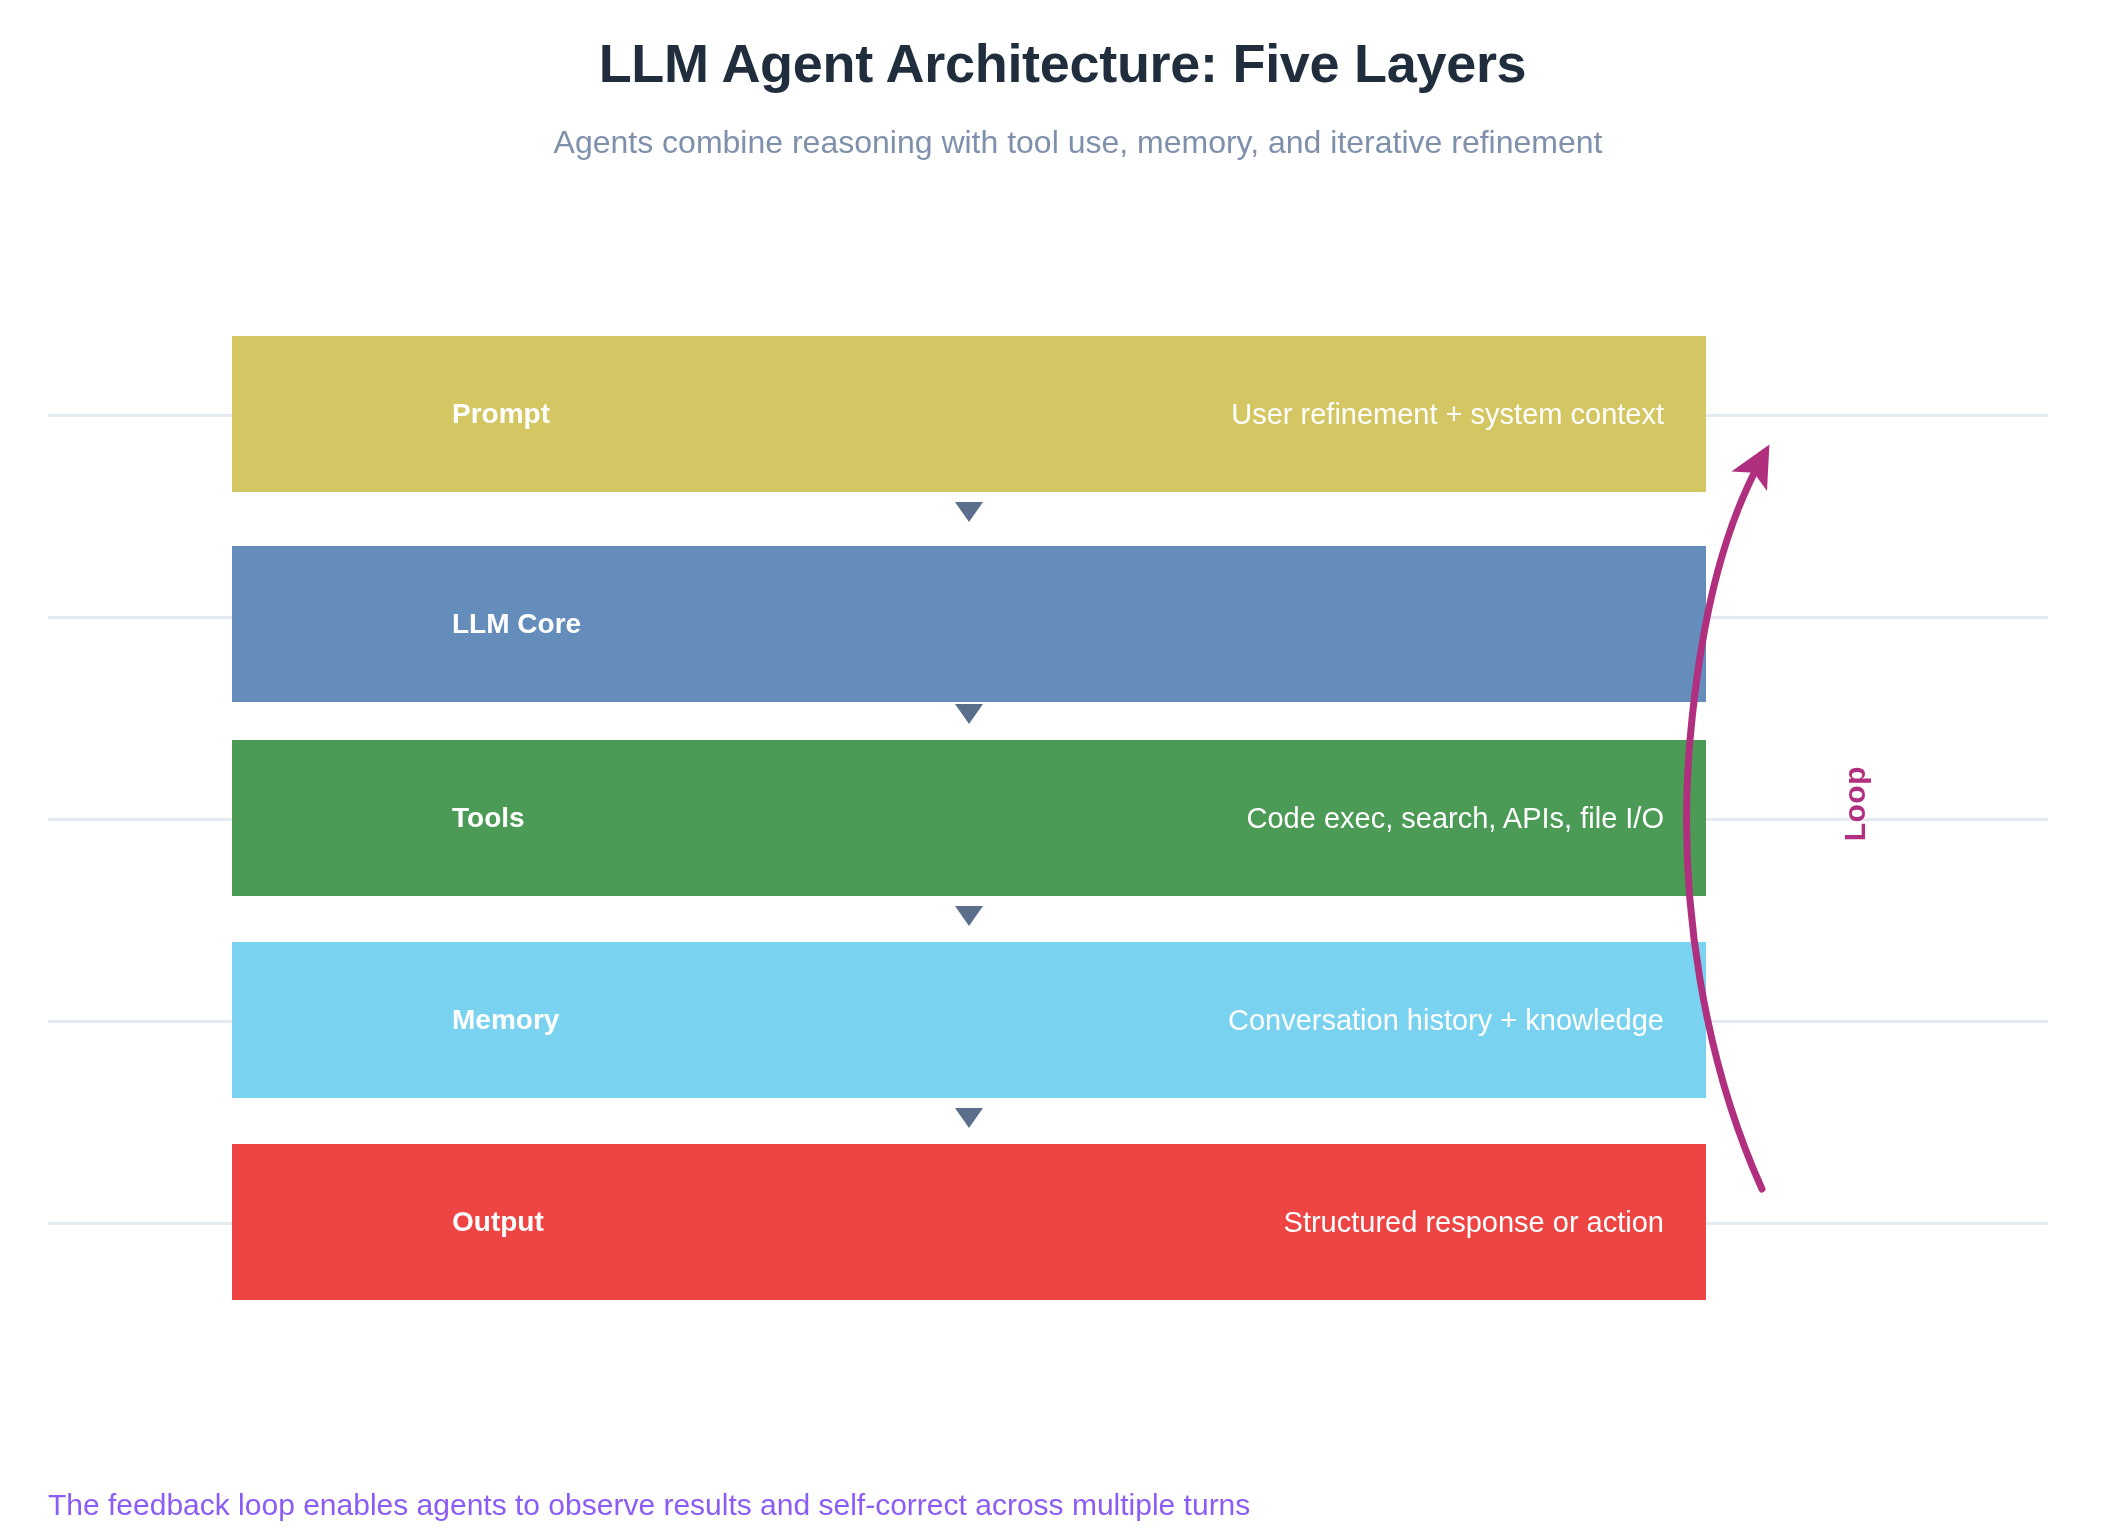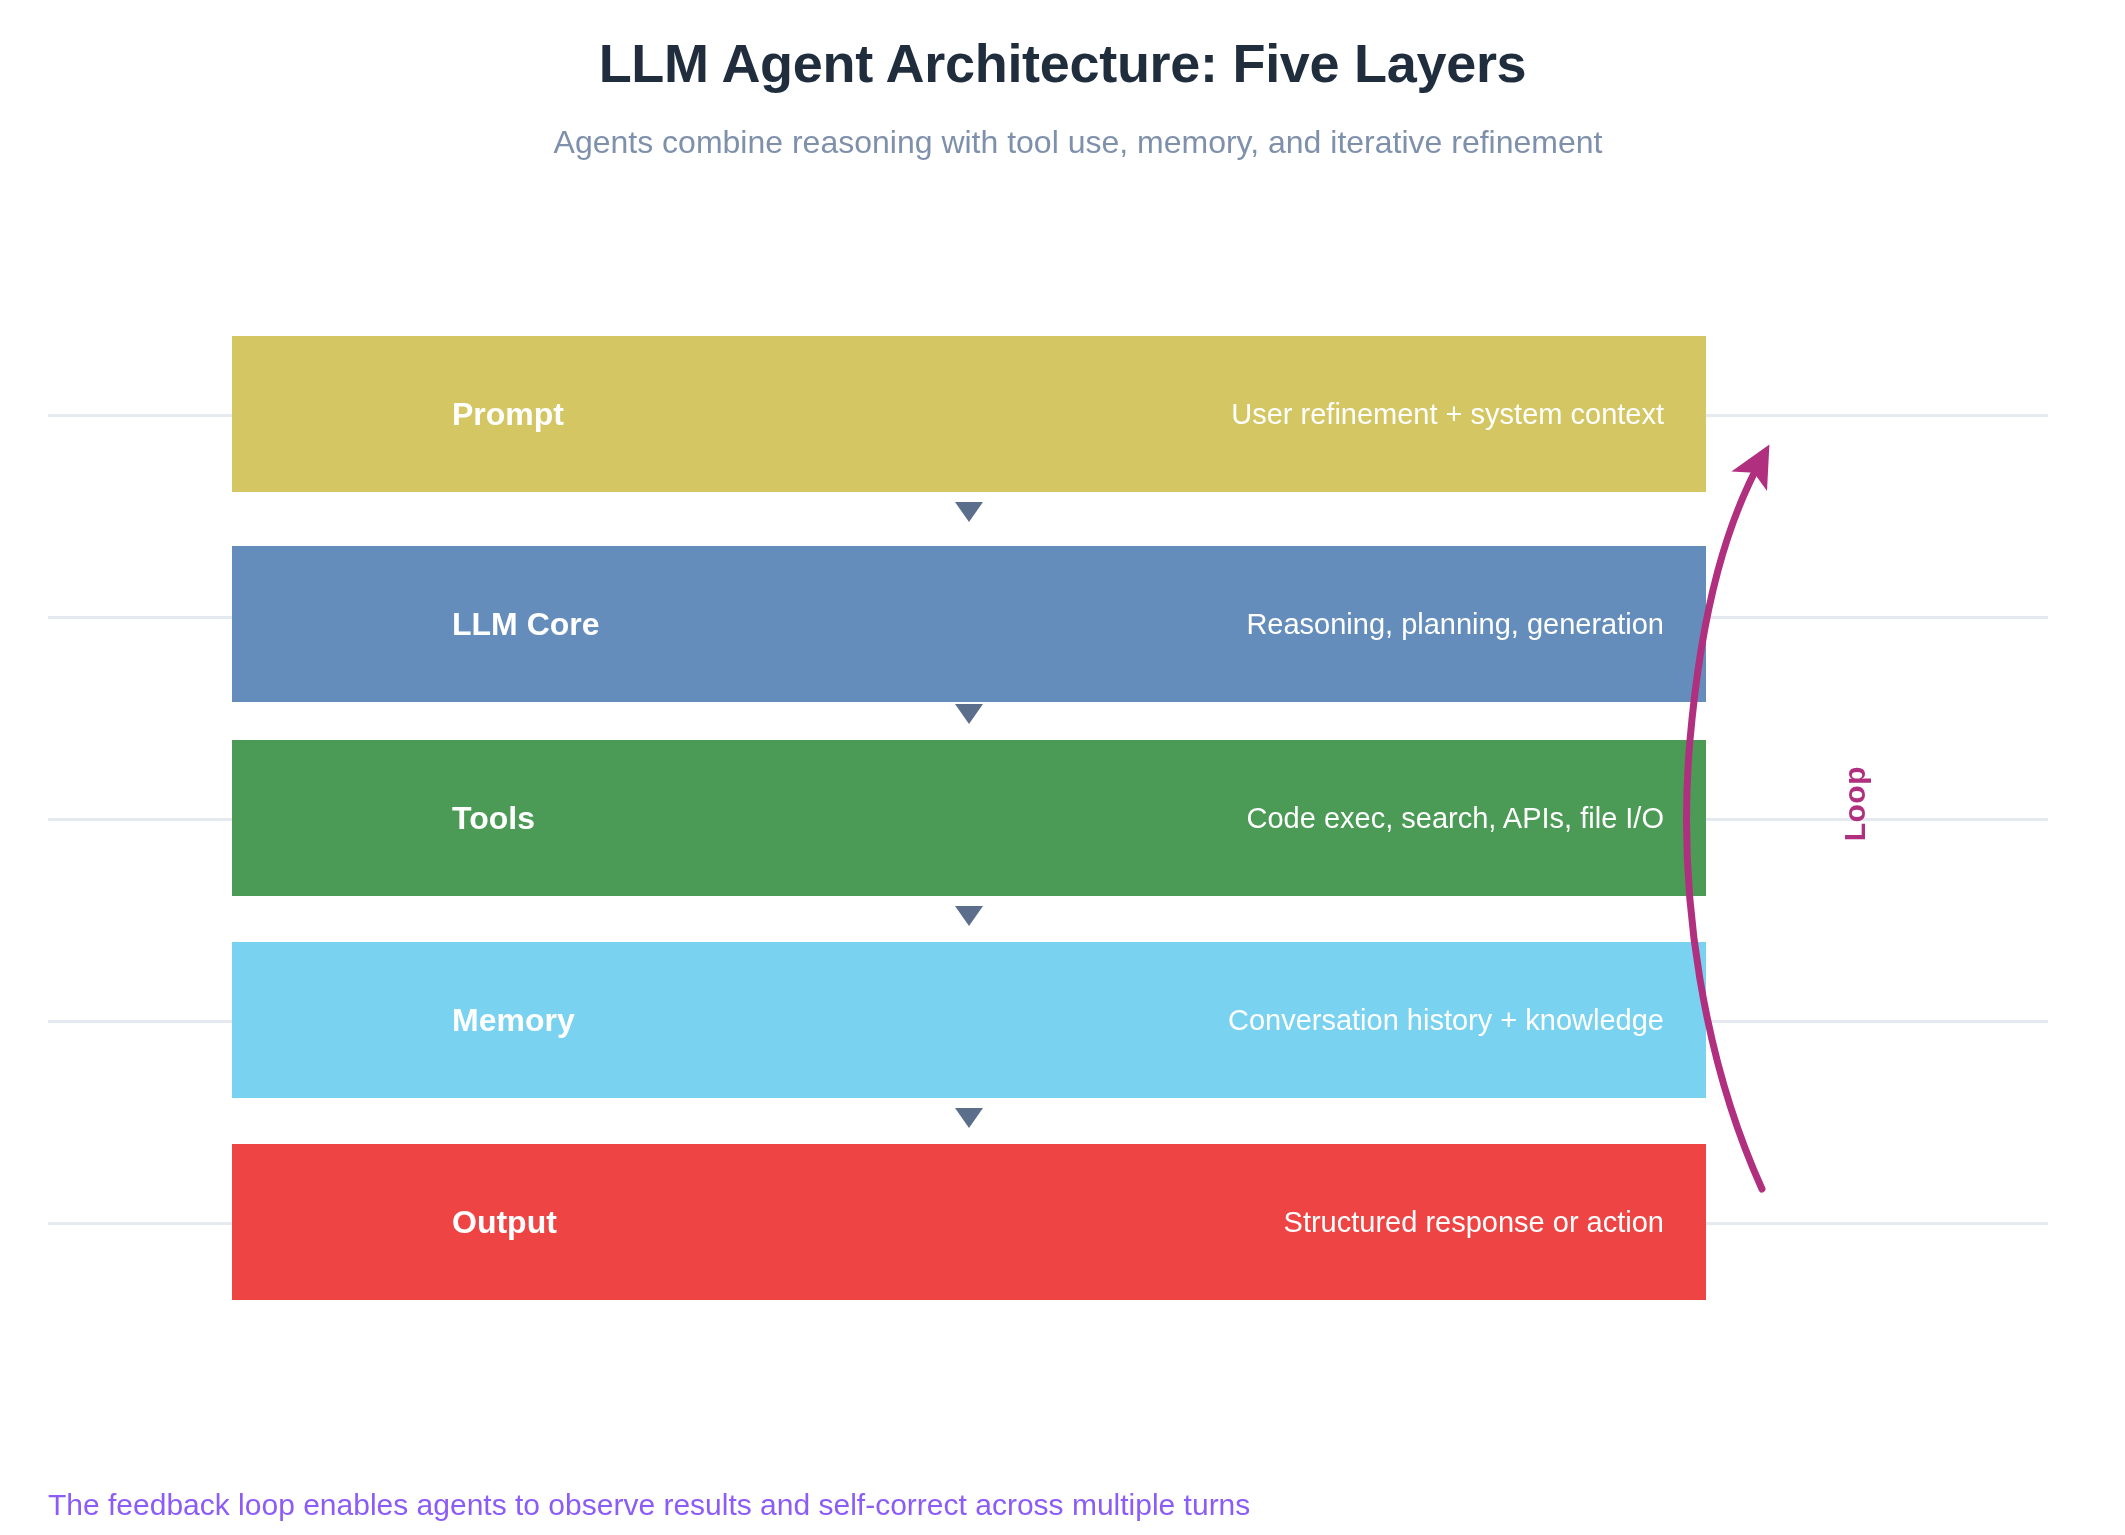--- a/index.html
+++ b/index.html
@@ -70,21 +70,21 @@
   .layer-bar {
     position: absolute;
     left: 232px;
     width: 1474px;
     display: flex;
     align-items: center;
     box-sizing: border-box;
     padding: 0 42px 0 220px;
   }
   .layer-name {
-    font-size: 32px;
+    font-size: 28px;
     font-weight: bold;
     color: #ffffff;
     white-space: nowrap;
   }
   .layer-desc {
     margin-left: auto;
     font-size: 29px;
     font-weight: normal;
     color: #ffffff;
     white-space: nowrap;
@@ -149,21 +149,20 @@
     <div class="gridline" style="top: 1222px;"></div>
   </div>
 
 <div class="plot" id="plot">
     <div class="layer-bar" style="top: 336px; height: 156px; background: rgb(212, 198, 98);">
       <span class="layer-name">Prompt</span>
       <span class="layer-desc">User refinement + system context</span>
     </div>
     <div class="layer-bar" style="top: 538px; height: 156px; background: rgb(100, 141, 188); margin-top: 8px;">
       <span class="layer-name">LLM Core</span>
-      <span class="layer-desc">Reasoning, planning, generation</span>
     </div>
     <div class="layer-bar" style="top: 740px; height: 156px; background: rgb(75, 155, 86);">
       <span class="layer-name">Tools</span>
       <span class="layer-desc">Code exec, search, APIs, file I/O</span>
     </div>
     <div class="layer-bar" style="top: 942px; height: 156px; background: rgb(121, 210, 239);">
       <span class="layer-name">Memory</span>
       <span class="layer-desc">Conversation history + knowledge</span>
     </div>
     <div class="layer-bar" style="top: 1144px; height: 156px; background: #ef4444;">

